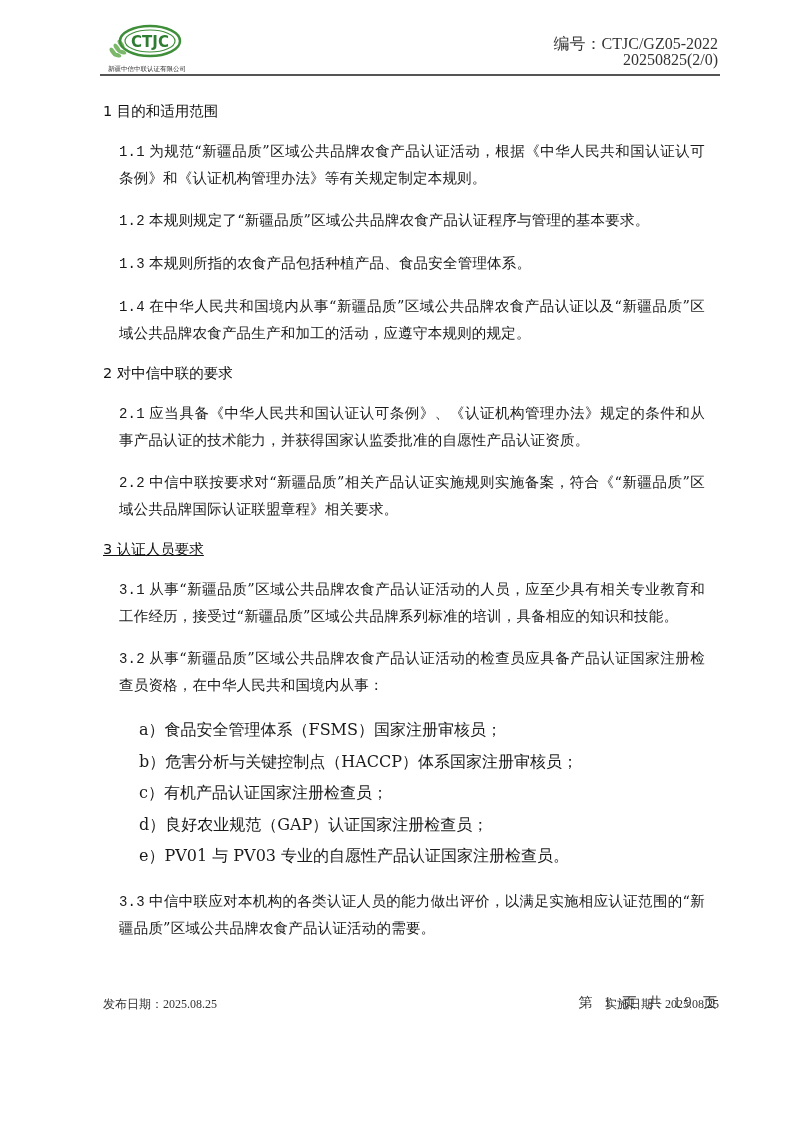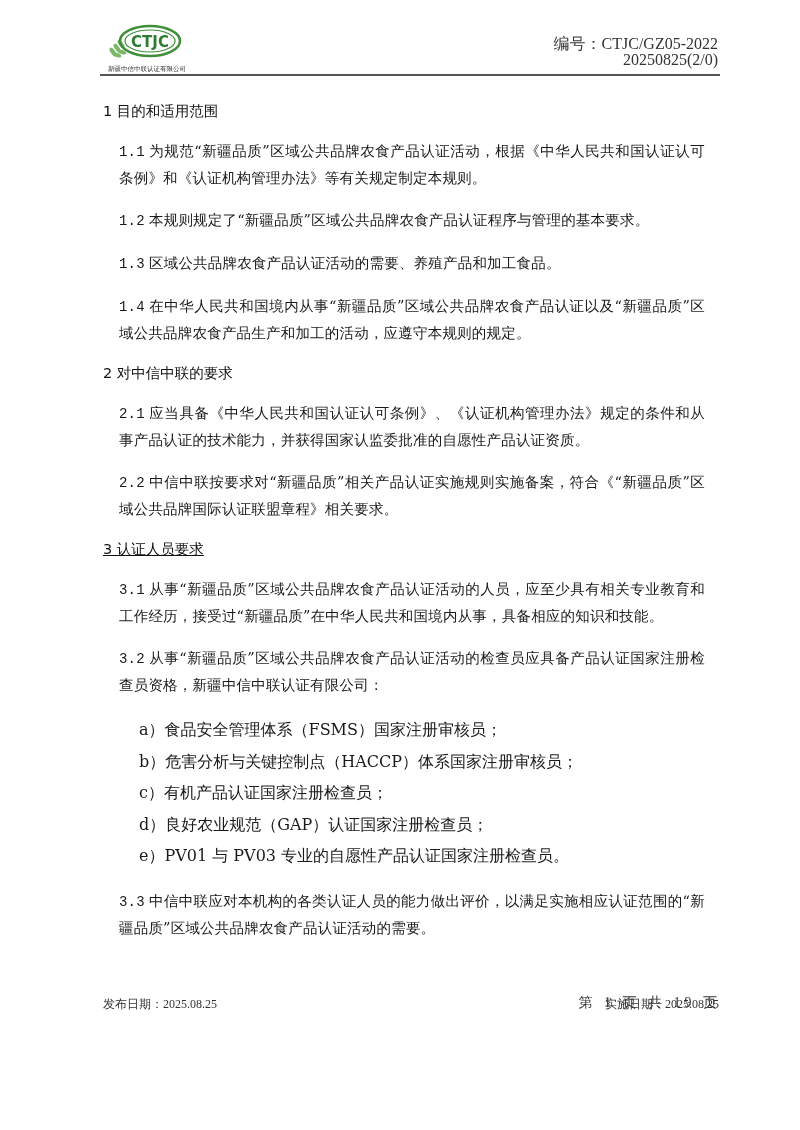--- a/index.html
+++ b/index.html
@@ -66,30 +66,30 @@
     <div>20250825(2/0)</div>
   </div>
 </div>
 <div class="header-rule"></div>
 
 <div class="content">
 
   <div class="h" style="margin-bottom:9px;">1 目的和适用范围</div>
   <p class="p"><span class="num">1.1</span><span>为规范“新疆品质”区域公共品牌农食产品认证活动，根据《中华人民共和国认证认可条例》和《认证机构管理办法》等有关规定制定本规则。</span></p>
   <p class="p"><span class="num">1.2</span><span>本规则规定了“新疆品质”区域公共品牌农食产品认证程序与管理的基本要求。</span></p>
-  <p class="p"><span class="num">1.3</span><span>区域公共品牌农食产品认证活动的需要、养殖产品和加工食品。</span></p>
+  <p class="p"><span class="num">1.3</span><span>本规则所指的农食产品包括种植产品、食品安全管理体系。</span></p>
   <p class="p"><span class="num">1.4</span><span>在中华人民共和国境内从事“新疆品质”区域公共品牌农食产品认证以及“新疆品质”区域公共品牌农食产品生产和加工的活动，应遵守本规则的规定。</span></p>
 
   <div class="h" style="margin-top:8px;margin-bottom:10px;">2 对中信中联的要求</div>
   <p class="p"><span class="num">2.1</span><span>应当具备《中华人民共和国认证认可条例》、《认证机构管理办法》规定的条件和从事产品认证的技术能力，并获得国家认监委批准的自愿性产品认证资质。</span></p>
   <p class="p"><span class="num">2.2</span><span>中信中联按要求对“新疆品质”相关产品认证实施规则实施备案，符合《“新疆品质”区域公共品牌国际认证联盟章程》相关要求。</span></p>
 
   <div class="h" style="margin-top:10px;margin-bottom:10px;text-decoration:underline;">3 认证人员要求</div>
-  <p class="p"><span class="num">3.1</span><span>从事“新疆品质”区域公共品牌农食产品认证活动的人员，应至少具有相关专业教育和工作经历，接受过“新疆品质”在中华人民共和国境内从事，具备相应的知识和技能。</span></p>
-  <p class="p"><span class="num">3.2</span><span>从事“新疆品质”区域公共品牌农食产品认证活动的检查员应具备产品认证国家注册检查员资格，新疆中信中联认证有限公司：</span></p>
+  <p class="p"><span class="num">3.1</span><span>从事“新疆品质”区域公共品牌农食产品认证活动的人员，应至少具有相关专业教育和工作经历，接受过“新疆品质”区域公共品牌系列标准的培训，具备相应的知识和技能。</span></p>
+  <p class="p"><span class="num">3.2</span><span>从事“新疆品质”区域公共品牌农食产品认证活动的检查员应具备产品认证国家注册检查员资格，在中华人民共和国境内从事：</span></p>
   <div>
     <div class="li">a）食品安全管理体系（FSMS）国家注册审核员；</div>
     <div class="li">b）危害分析与关键控制点（HACCP）体系国家注册审核员；</div>
     <div class="li">c）有机产品认证国家注册检查员；</div>
     <div class="li">d）良好农业规范（GAP）认证国家注册检查员；</div>
     <div class="li">e）PV01 与 PV03 专业的自愿性产品认证国家注册检查员。</div>
   </div>
   <p class="p"><span class="num">3.3</span><span>中信中联应对本机构的各类认证人员的能力做出评价，以满足实施相应认证范围的“新疆品质”区域公共品牌农食产品认证活动的需要。</span></p>
 </div>
 

